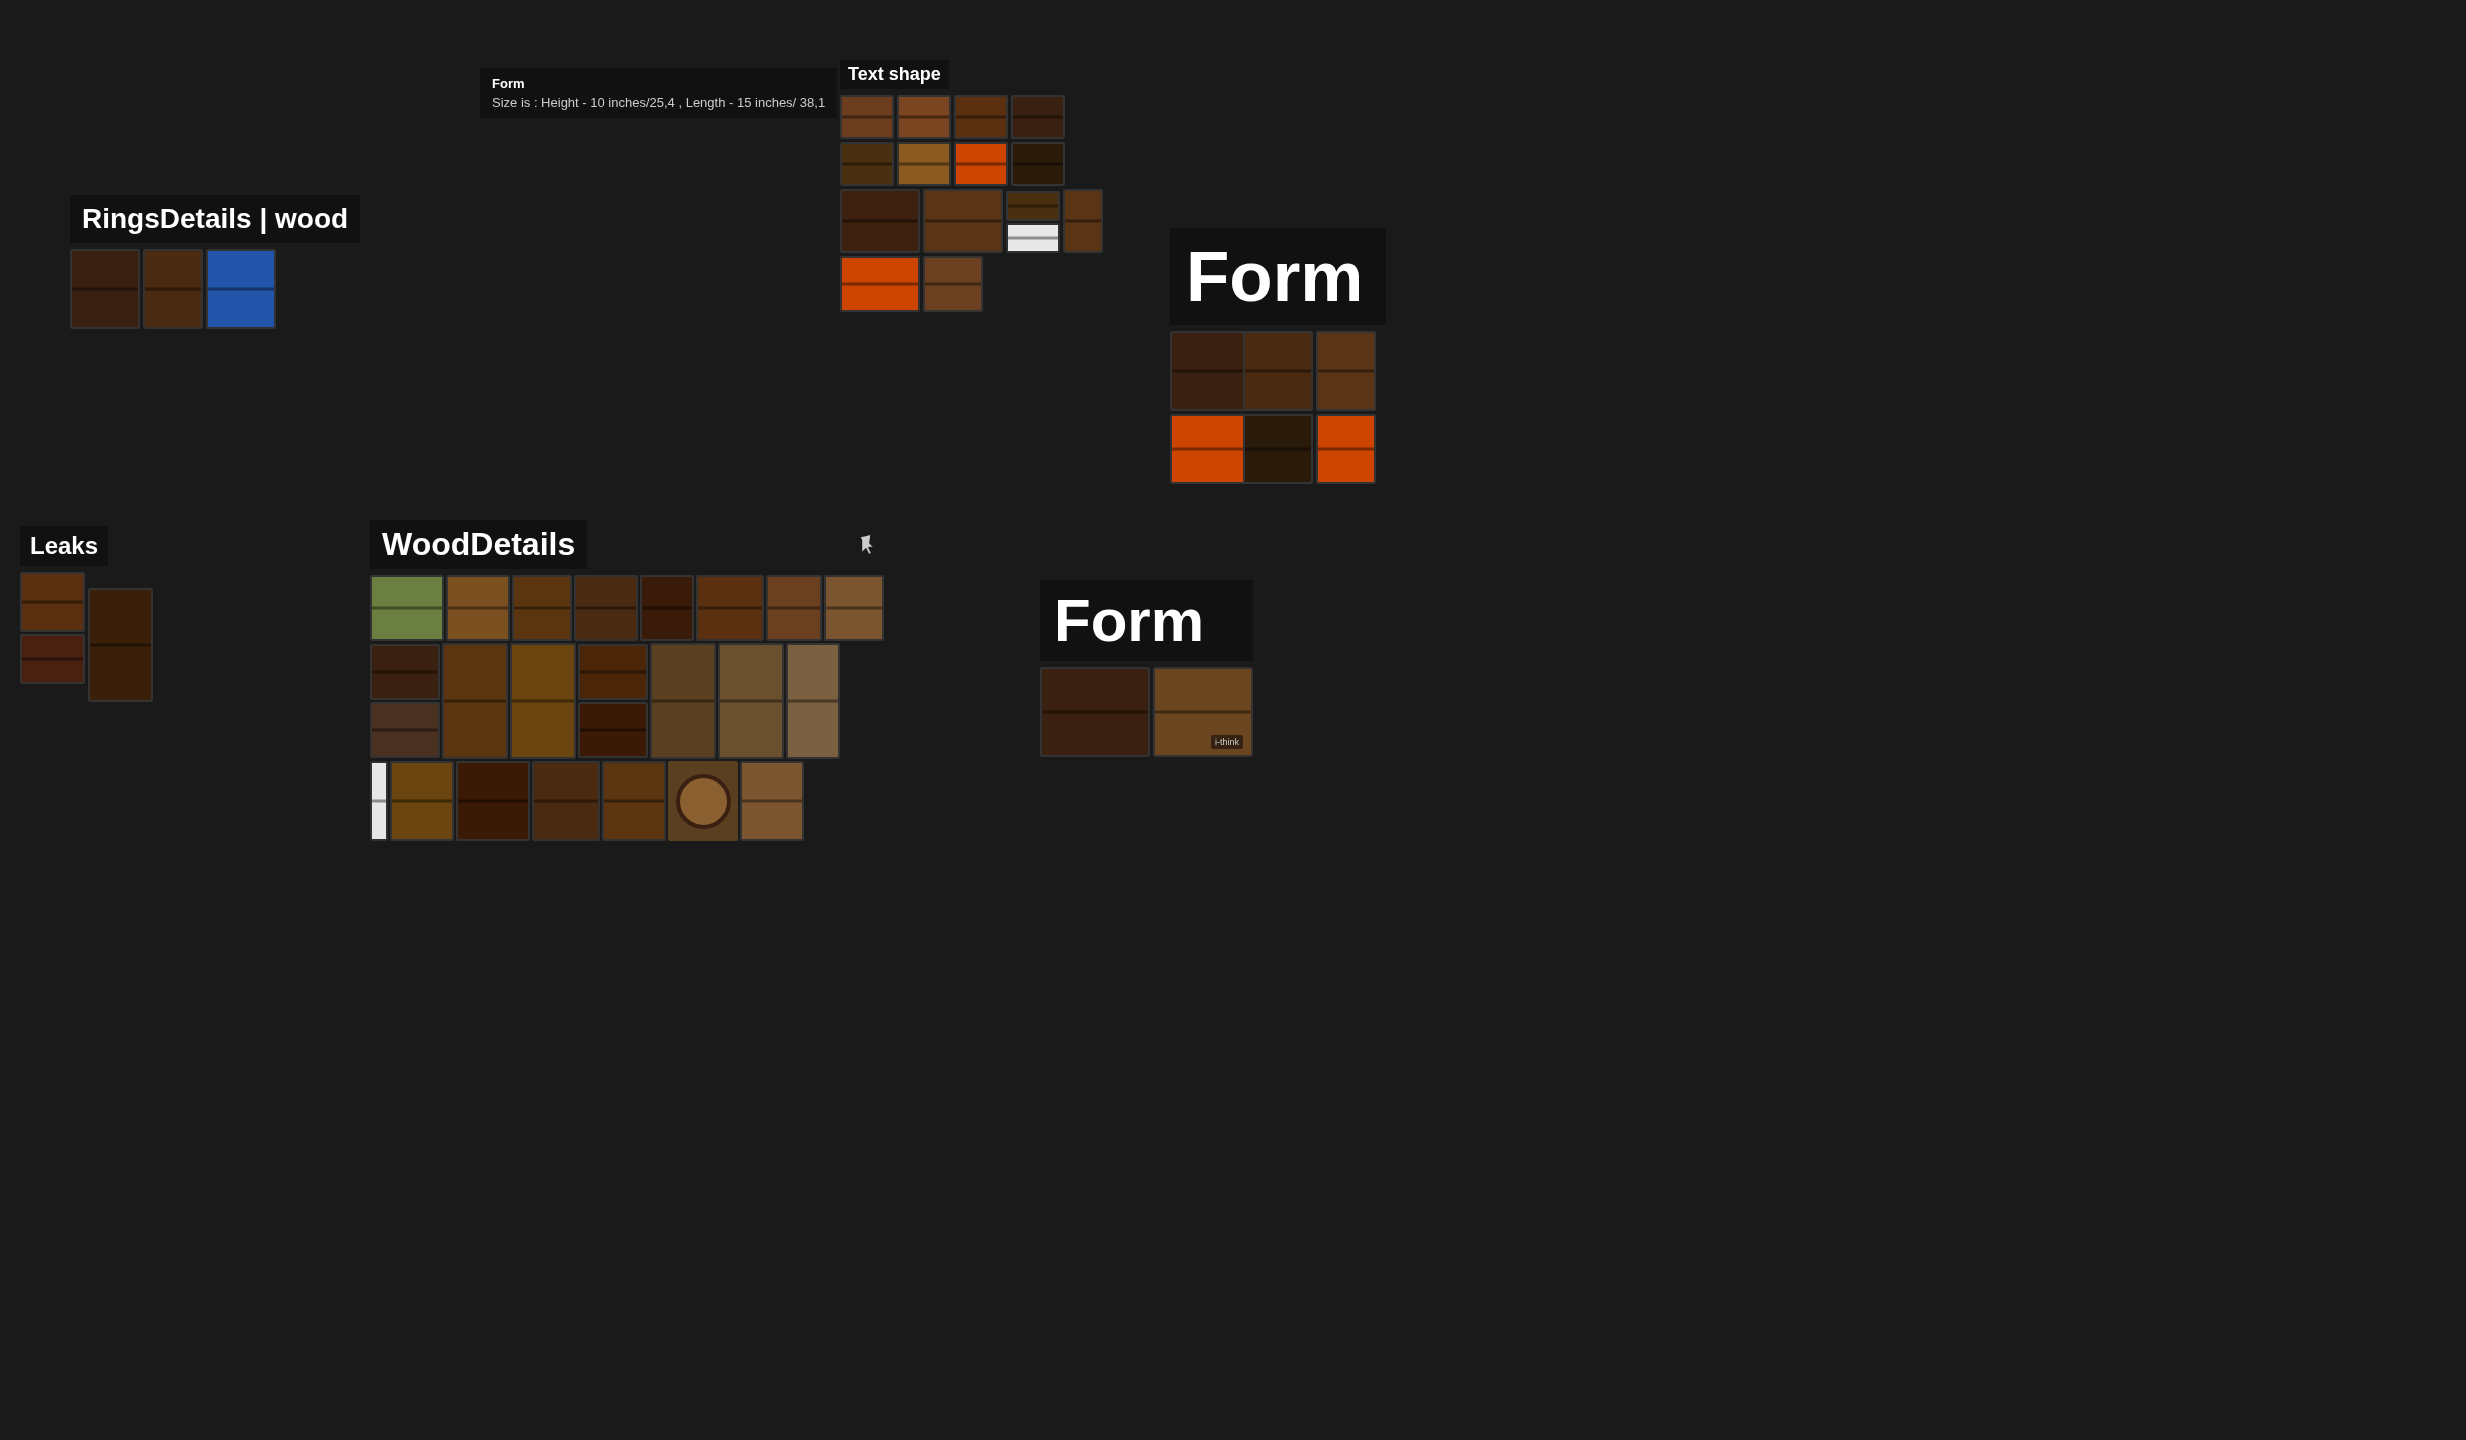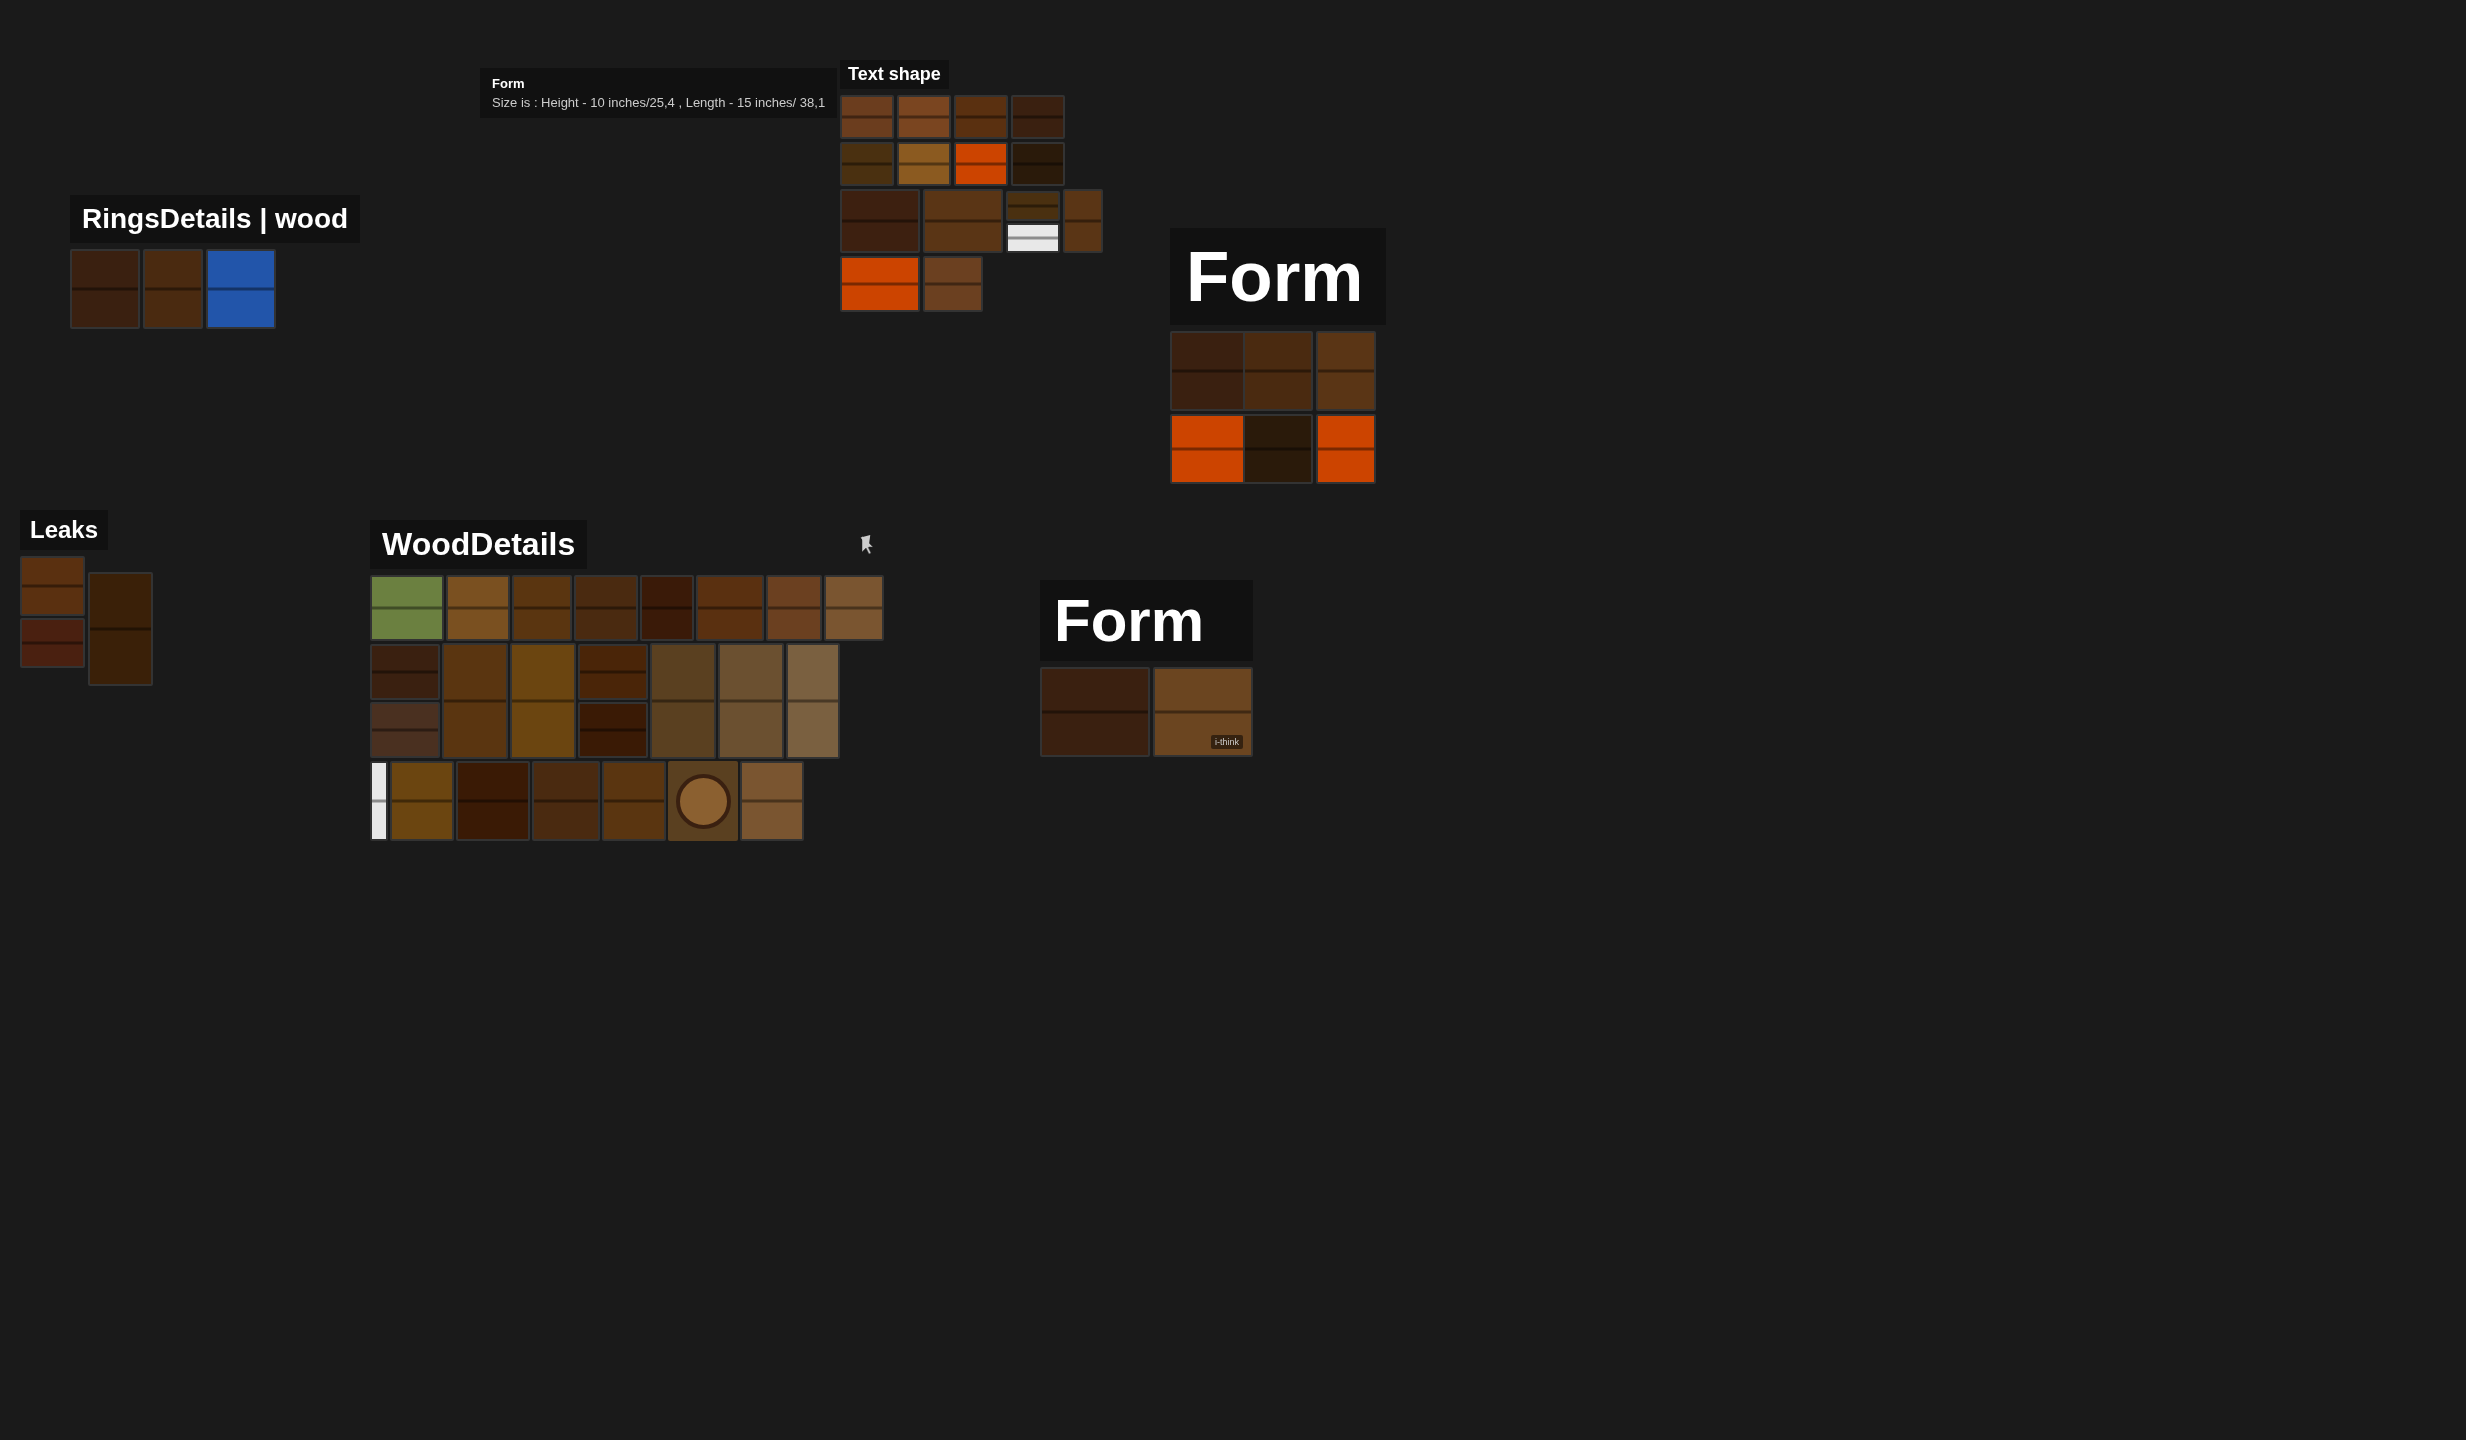--- a/index.html
+++ b/index.html
@@ -193,21 +193,21 @@
     <div class="barrel-rect form-cell" style="background:#3a2010;width:80px;height:80px;"></div>
     <div class="barrel-rect form-cell" style="background:#4a2a10;width:70px;height:80px;"></div>
     <div class="barrel-rect form-cell" style="background:#5a3515;width:60px;height:80px;"></div>
     <div class="barrel-rect form-cell barrel-orange-bg" style="width:80px;height:70px;"></div>
     <div class="barrel-rect form-cell" style="background:#2a1a0a;width:70px;height:70px;"></div>
     <div class="barrel-rect form-cell barrel-orange-bg" style="width:60px;height:70px;"></div>
   </div>
 </div>
 
 <div class="leaks-cluster">
-  <div class="cluster-title" style="font-size:24px;padding:6px 10px;">Leaks</div>
+  <div class="cluster-title" style="font-size:24px;padding:6px 10px;margin-top:16px;">Leaks</div>
   <div style="display:flex;gap:3px;margin-top:6px;">
     <div style="display:flex;flex-direction:column;gap:2px;">
       <div class="barrel-rect" style="background:#5a3010;width:65px;height:60px;border-radius:2px;"></div>
       <div class="barrel-rect" style="background:#4a2010;width:65px;height:50px;border-radius:2px;"></div>
     </div>
     <div class="barrel-rect" style="background:#3a2008;width:65px;height:114px;border-radius:2px;margin-top:16px;"></div>
   </div>
 </div>
 
 <div class="wood-cluster">

